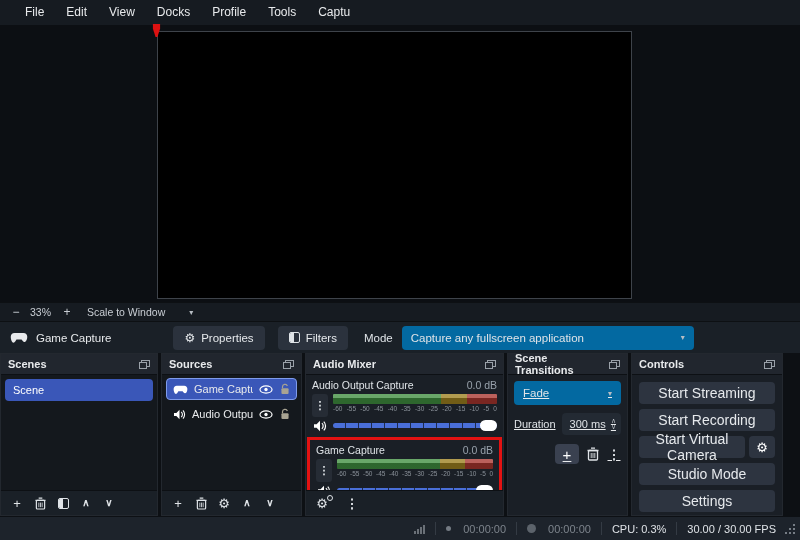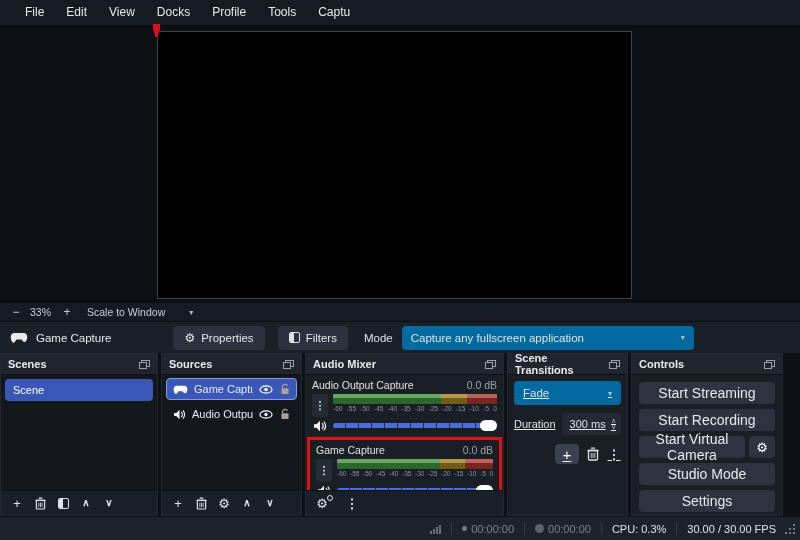--- a/index.html
+++ b/index.html
@@ -115,21 +115,21 @@
            font-family:"Liberation Sans",sans-serif;}
   .vc-row{display:flex;gap:4px;justify-content:flex-end;}
   .vc-row .ctl-btn{flex:1;}
   .gear-btn{width:26px;height:22px;background:#2d3440;border-radius:4px;display:flex;
             align-items:center;justify-content:center;color:#fff;font-size:13px;cursor:pointer;}
 
   
   .statusbar{position:absolute;left:0;right:0;bottom:0;height:24px;background:#1d232b;
              border-top:1px solid #0d1014;display:flex;align-items:center;justify-content:flex-end;
              gap:10px;padding-right:4px;font-size:11px;}
-  .status-item{display:flex;align-items:center;gap:4px;color:#7d848c;}
+  .status-item{display:flex;align-items:center;gap:12px;color:#7d848c;}
   .status-item.bright{color:#dfe3e7;}
   .sep{width:1px;height:13px;background:#343b44;}
   .net-bars{display:flex;align-items:flex-end;gap:1px;height:10px;}
   .net-bars i{display:block;width:2px;background:#6a7077;}
   .rec-dot{width:5px;height:5px;border-radius:50%;background:#747b83;}
   .stream-circle{width:9px;height:9px;border-radius:50%;background:#5c636b;}
   .grip{position:relative;width:10px;height:12px;}
   .grip::before{content:"";position:absolute;width:2px;height:2px;background:#767d85;left:7px;top:1px;
     box-shadow:0 4px 0 #767d85,0 8px 0 #767d85,-4px 4px 0 #767d85,-4px 8px 0 #767d85,-8px 8px 0 #767d85;}
 </style>

